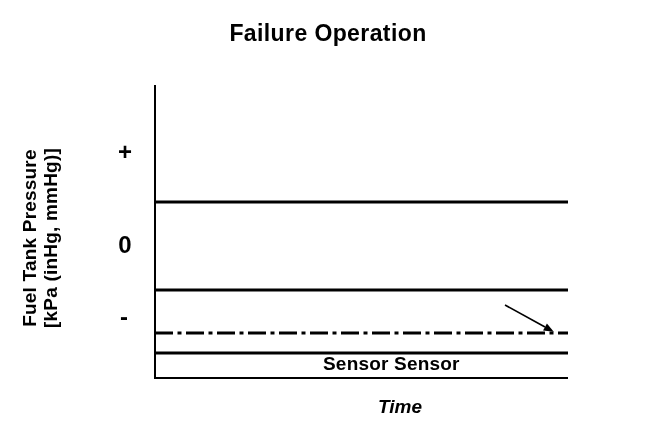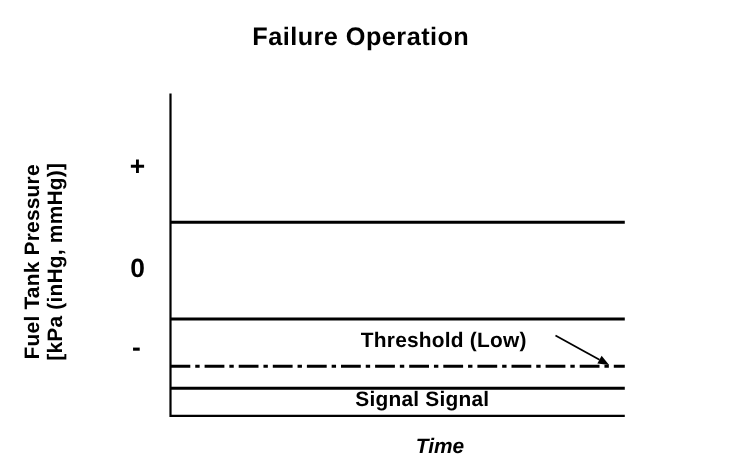--- a/index.html
+++ b/index.html
@@ -49,17 +49,16 @@
   <svg id="plot" class="plot-svg" viewBox="0 0 672 426">
       <polyline points="155,85 155,378 647,378" fill="none" stroke="#000000" stroke-width="2"></polyline>
       <line x1="155" y1="202" x2="605" y2="202" stroke="#000000" stroke-width="2.8"></line>
       <line x1="155" y1="290" x2="605" y2="290" stroke="#000000" stroke-width="2.8"></line>
       <line x1="155" y1="333" x2="605" y2="333" stroke="#000000" stroke-width="2.8" stroke-dasharray="18 4.5 4 4.5"></line>
       <line x1="155" y1="353" x2="623" y2="353" stroke="#000000" stroke-width="2.8"></line>
       <line x1="505" y1="305" x2="545" y2="327" stroke="#000000" stroke-width="1.6"></line>
       <polygon points="553.7621590867665,331.81918749772154 543.0723250009114,330.50486363470657 546.9276749990886,323.49513636529343" fill="#000000"></polygon>
     </svg>
 
-  <div class="lbl threshold-label">Threshold (Low)</div>
-  <div class="lbl sensor-label">Signal Signal</div>
+  <div class="lbl sensor-label">Sensor Sensor</div>
   <div class="lbl x-axis-label">Time</div>
 
 </div>
 
 </body></html>

